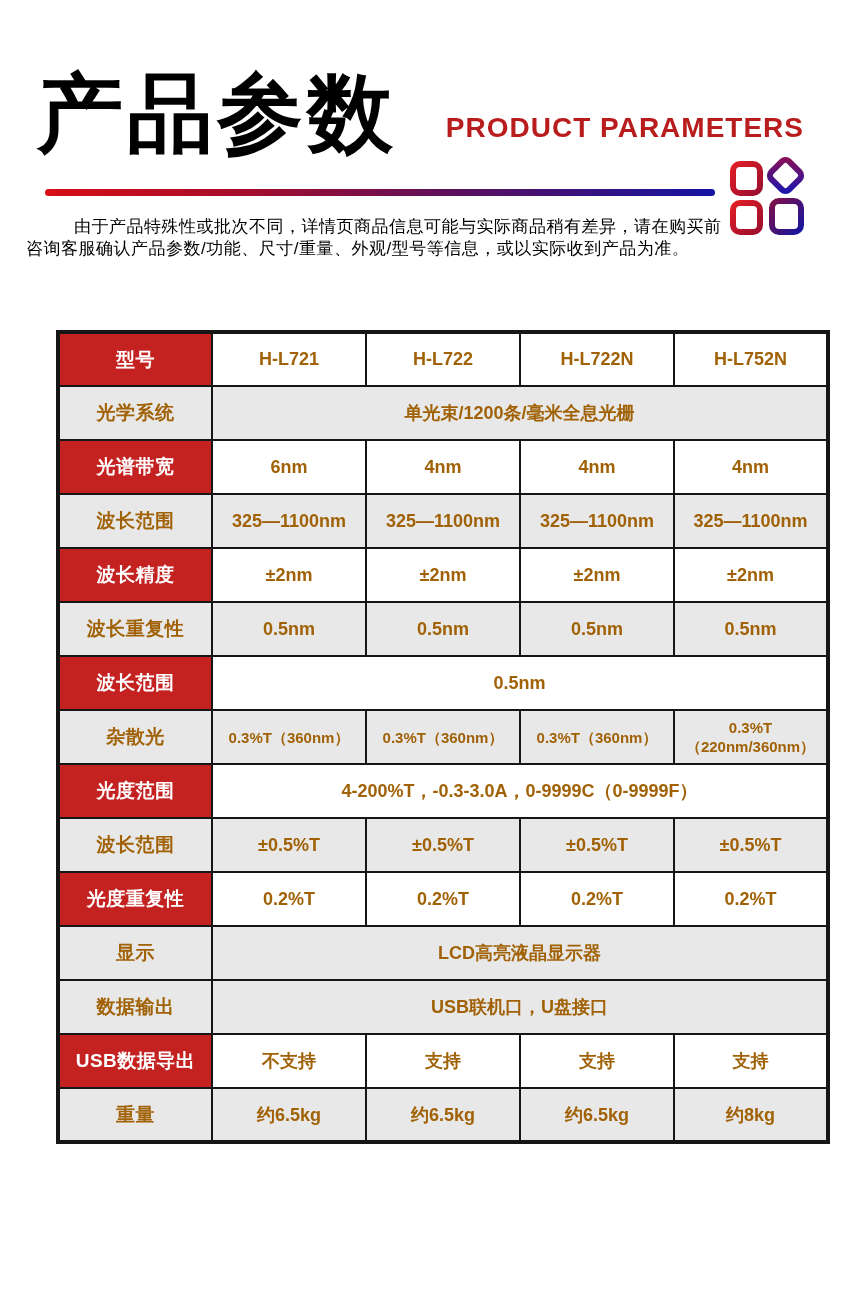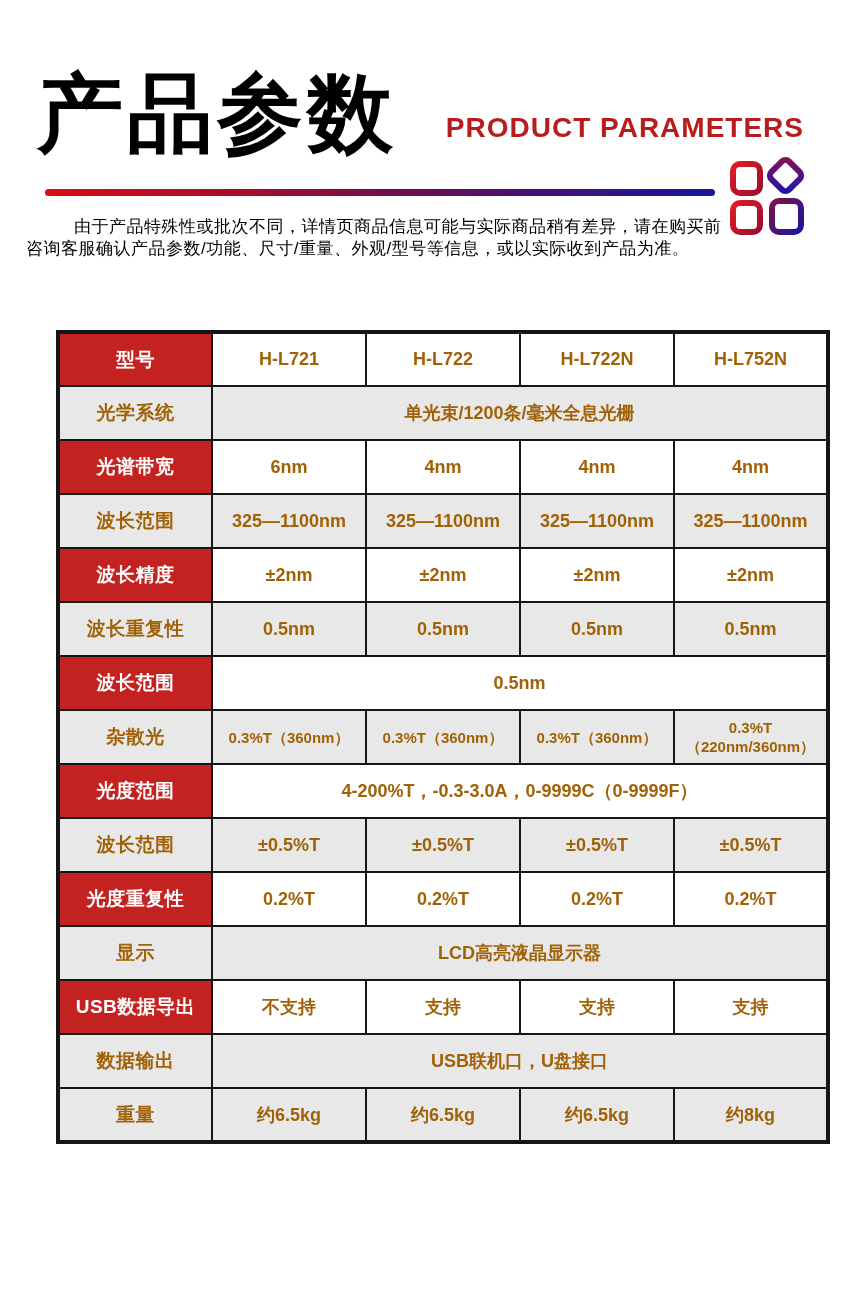--- a/index.html
+++ b/index.html
@@ -157,29 +157,29 @@
           <td class="val data-white">0.2%T</td>
           <td class="val data-white">0.2%T</td>
           <td class="val data-white">0.2%T</td>
           <td class="val data-white">0.2%T</td>
         </tr>
         <tr>
           <td class="lbl lbl-gray">显示</td>
           <td colspan="4" class="val data-gray">LCD高亮液晶显示器</td>
         </tr>
         <tr>
+          <td class="lbl lbl-gray">数据输出</td>
+          <td colspan="4" class="val data-gray">USB联机口，U盘接口</td>
+        </tr>
+        <tr>
           <td class="lbl lbl-red">USB数据导出</td>
           <td class="val data-white">不支持</td>
           <td class="val data-white">支持</td>
           <td class="val data-white">支持</td>
           <td class="val data-white">支持</td>
-        </tr>
-        <tr>
-          <td class="lbl lbl-gray">数据输出</td>
-          <td colspan="4" class="val data-gray">USB联机口，U盘接口</td>
         </tr>
         <tr>
           <td class="lbl lbl-gray">重量</td>
           <td class="val data-gray">约6.5kg</td>
           <td class="val data-gray">约6.5kg</td>
           <td class="val data-gray">约6.5kg</td>
           <td class="val data-gray">约8kg</td>
         </tr>
       </tbody>
   </table>

